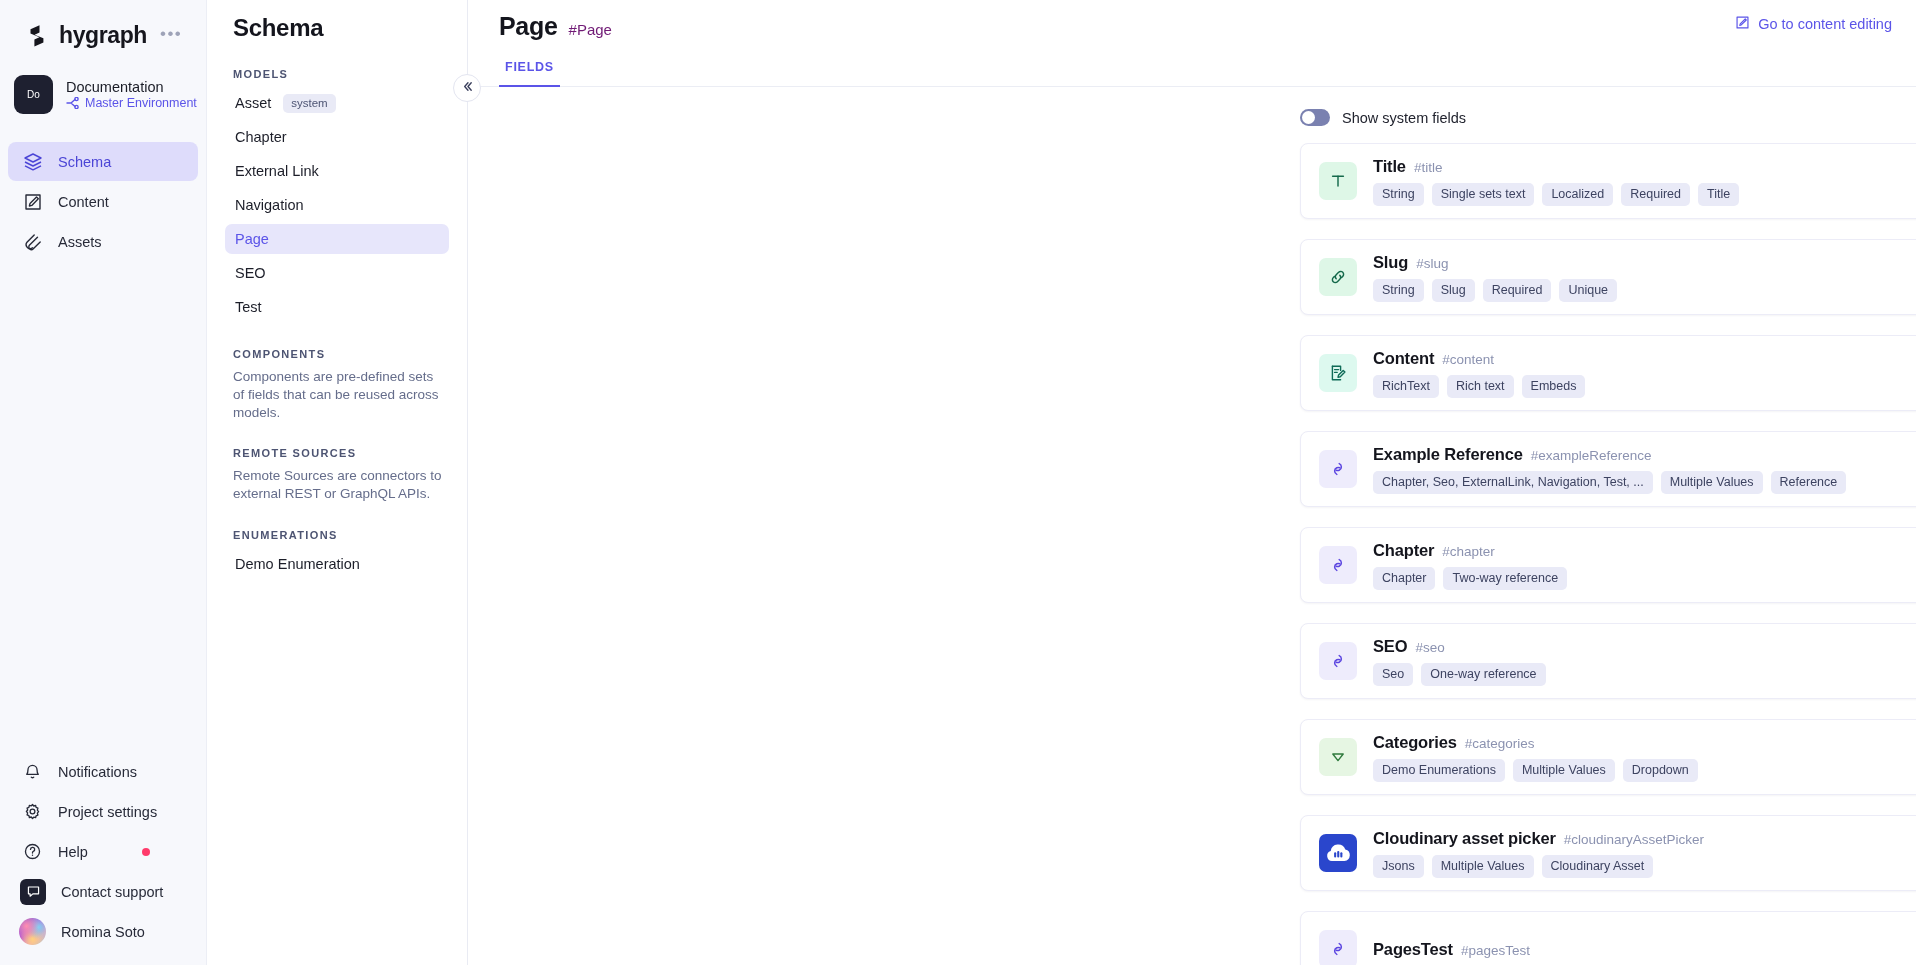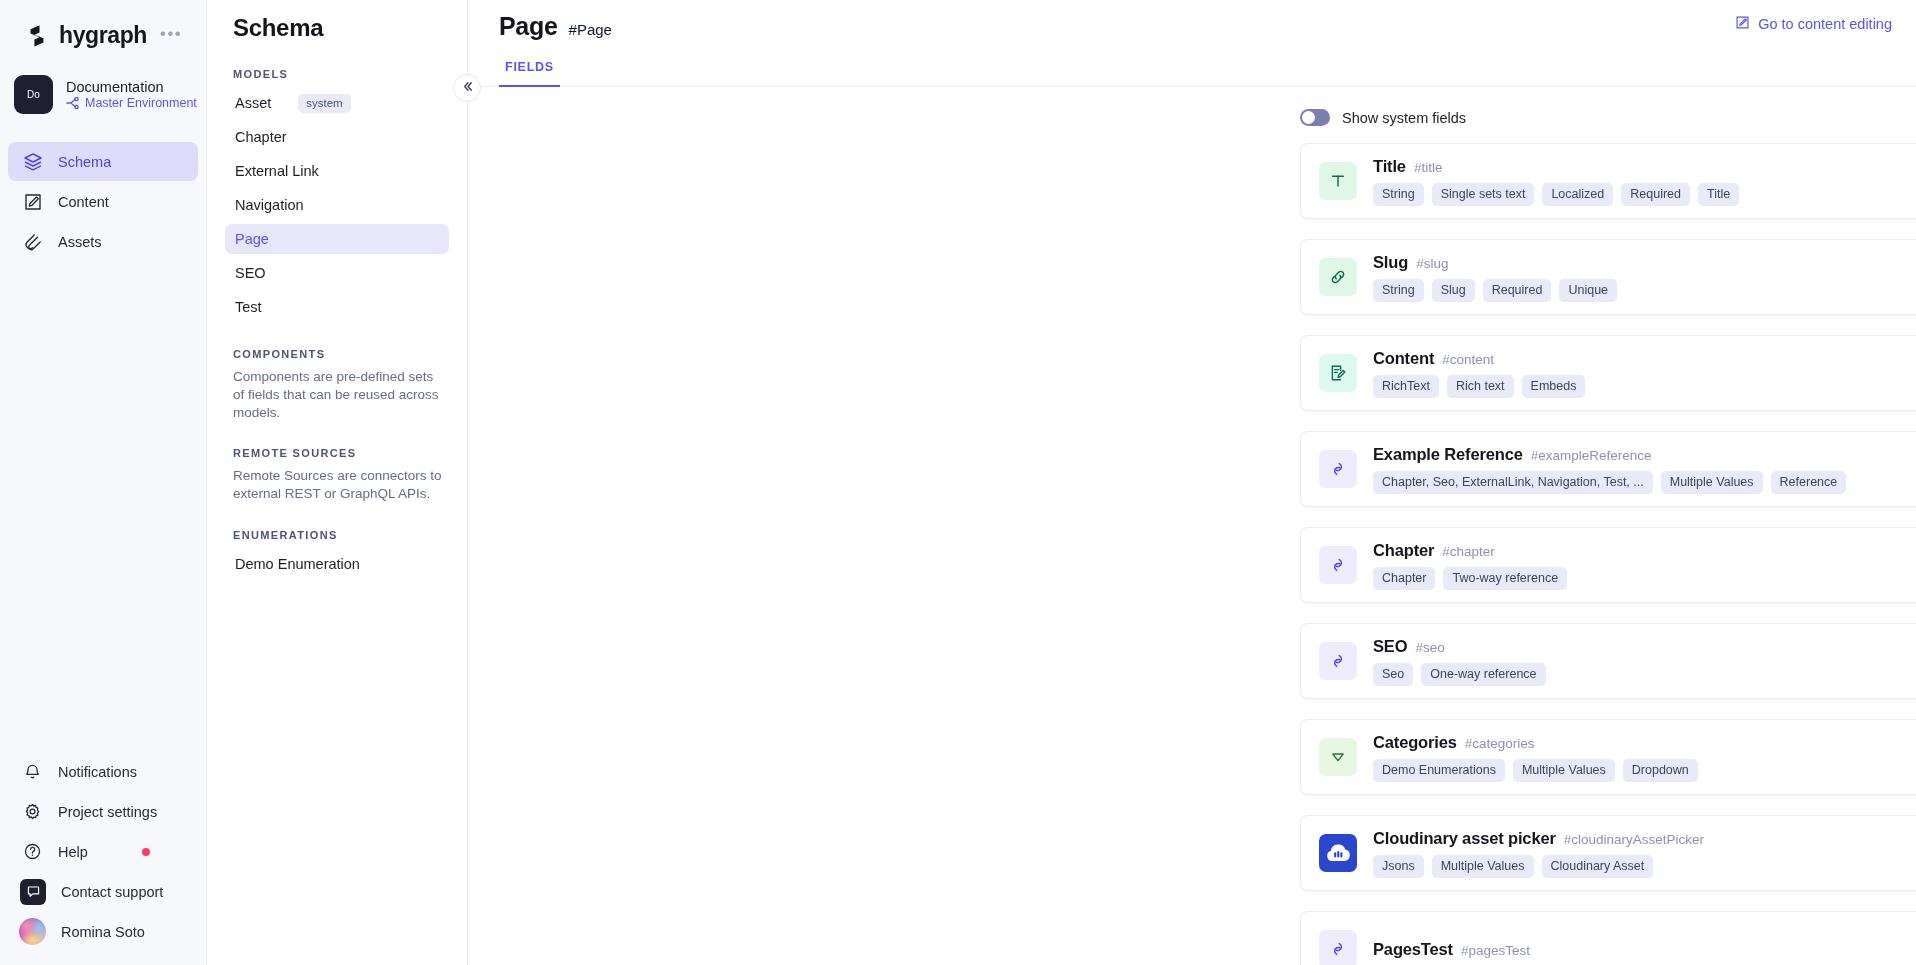--- a/index.html
+++ b/index.html
@@ -71,21 +71,21 @@
     width: 261px; flex: 0 0 261px; height: 965px;
     background: #ffffff; border-right: 1px solid #e9ebf3;
     padding: 0 18px; position: relative;
   }
   .schema-title { font-size: 24px; font-weight: 700; color: #14151d; padding: 14px 0 0 8px; letter-spacing: -0.3px;}
   .group-label {
     font-size: 11px; font-weight: 600; letter-spacing: 1.35px;
     color: #4d5472; padding: 0 0 0 8px; margin-top: 26px; margin-bottom: 8px;
   }
   .model-row {
-    display: flex; align-items: center; gap: 27px;
+    display: flex; align-items: center; gap: 12px;
     height: 30px; padding: 0 10px; border-radius: 7px;
     font-size: 14.5px; color: #1c1e29; cursor: pointer; margin-bottom: 4px; text-align: right;
   }
   .model-row.active { background: #e7e6fb; color: #5b54e8; }
   .sys-badge {
     background: #e9eaf6; color: #4e5574; font-size: 11.5px;
     border-radius: 5px; padding: 3px 8px 4px;
   }
   .panel-desc {
     font-size: 13.5px; line-height: 1.32; color: #656d8b;
@@ -97,21 +97,21 @@
     background: #fff; border: 1px solid #e3e5f0;
     display: flex; align-items: center; justify-content: center;
     color: #3a3f5c; font-size: 13px; cursor: pointer; z-index: 5;
   }
 
   
   .main { flex: 1; height: 965px; position: relative; background: #fff; overflow: hidden;}
   .main-head { padding: 12px 0 0 0; }
   .main-title-row { display: flex; align-items: baseline; gap: 11px; padding-left: 31px; }
   .main-title { font-size: 25px; font-weight: 700; color: #14151d; letter-spacing: -0.3px;}
-  .main-api-id { font-size: 15px; color: #0f172a; font-weight: 400; }
+  .main-api-id { font-size: 15px; color: #701a75; font-weight: 400; }
   .go-edit {
     position: absolute; top: 15px; right: 24px;
     display: flex; align-items: center; gap: 8px;
     font-size: 14.5px; color: #5b54e8; cursor: pointer;
   }
   .tabs { margin-top: 16px; padding-left: 31px; border-bottom: 1px solid #ebedf4; }
   .tab {
     display: inline-block; font-size: 12.5px; font-weight: 600; letter-spacing: 0.75px;
     color: #5b54e8; padding: 0 6px 11px; border-bottom: 2px solid #5b54e8;
     margin-bottom: -1px; cursor: pointer;

